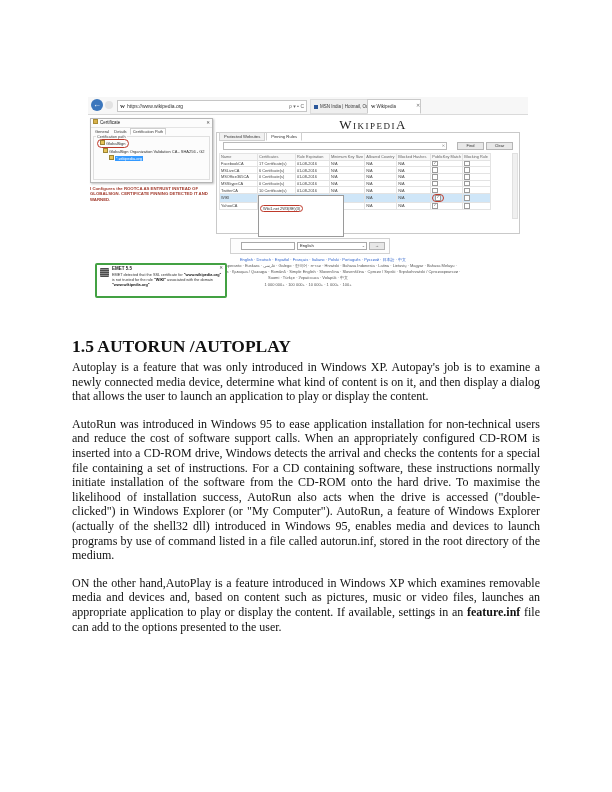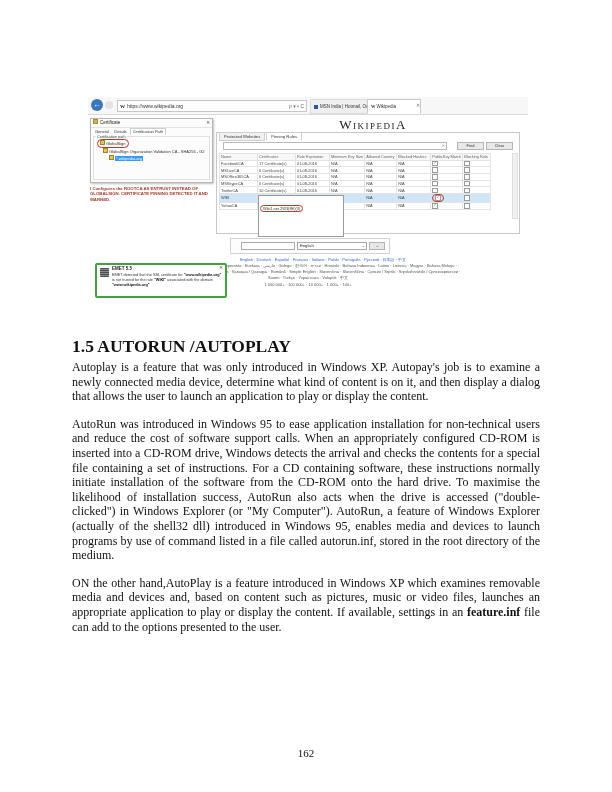--- a/index.html
+++ b/index.html
@@ -280,14 +280,13 @@
   </div>
 
 
   <div class="content">
     <h1>1.5 AUTORUN /AUTOPLAY</h1>
     <p>Autoplay is a feature that was only introduced in Windows XP. Autopay's job is to examine a newly connected media device, determine what kind of content is on it, and then display a dialog that allows the user to launch an application to play or display the content.</p>
     <p>AutoRun was introduced in Windows 95 to ease application installation for non-technical users and reduce the cost of software support calls. When an appropriately configured CD-ROM is inserted into a CD-ROM drive, Windows detects the arrival and checks the contents for a special file containing a set of instructions. For a CD containing software, these instructions normally initiate installation of the software from the CD-ROM onto the hard drive. To maximise the likelihood of installation success, AutoRun also acts when the drive is accessed ("double-clicked") in Windows Explorer (or "My Computer"). AutoRun, a feature of Windows Explorer (actually of the shell32 dll) introduced in Windows 95, enables media and devices to launch programs by use of command listed in a file called autorun.inf, stored in the root directory of the medium.</p>
     <p><span>ON the other hand,AutoPlay is a feature introduced in Windows XP which examines removable media and devices and, based on content such as pictures, music or video files, launches an appropriate application to play or display the content. If available, settings in an </span><b>feature.inf</b><span> file can add to the options presented to the user.</span></p>
   </div>
 
-  <div class="pagenum">162</div>
 </div>
 
 </body></html>

